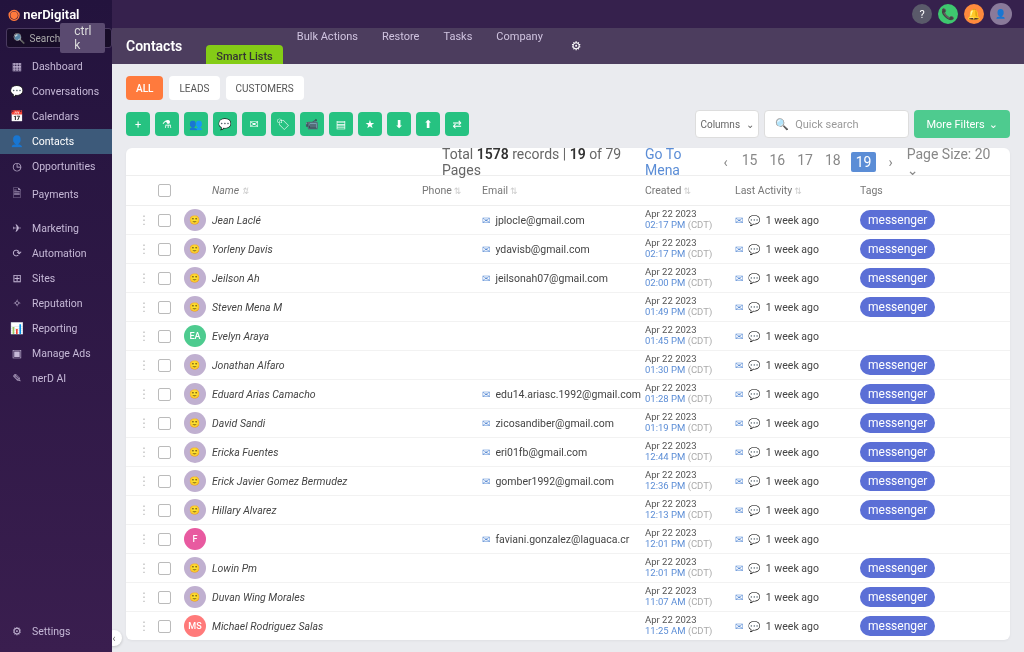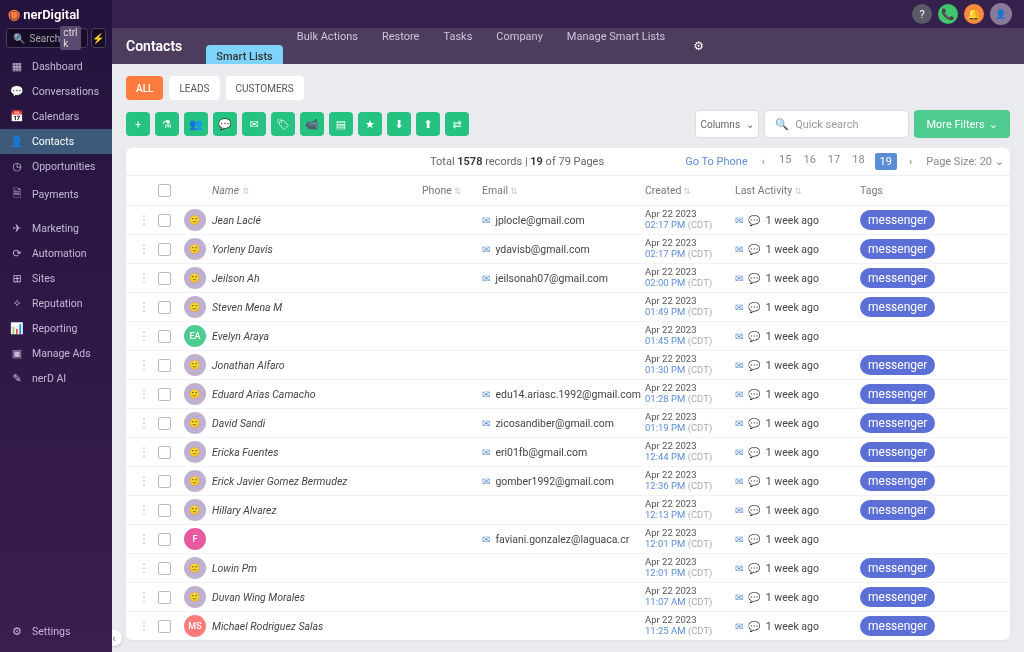--- a/index.html
+++ b/index.html
@@ -3,51 +3,51 @@
 <meta charset="utf-8">
 <style>
 * { margin:0; padding:0; box-sizing:border-box; font-family:-apple-system,BlinkMacSystemFont,'Segoe UI',Roboto,sans-serif; }
 body { width:1024px; height:652px; overflow:hidden; background:linear-gradient(135deg,#2d1b4e 0%,#4a2558 50%,#5e3a6e 100%); display:flex; }
 .sidebar { width:112px; background:linear-gradient(180deg,#23133d 0%,#3a1e4f 100%); display:flex; flex-direction:column; color:#b8a9ca; font-size:11px; }
 .logo-area { height:28px; display:flex; align-items:center; padding:4px 8px; color:#fff; font-weight:600; font-size:13px; gap:3px; }
 .logo-icon { color:#ff7a3d; font-size:14px; }
 .search-row { display:flex; align-items:center; padding:0 6px; gap:3px; margin-bottom:6px; }
 .search-box { flex:1; background:rgba(0,0,0,.35); border:1px solid #4a3a60; border-radius:3px; color:#aaa; font-size:10px; padding:2px 6px; height:20px; display:flex; align-items:center; }
 .search-box span.icon { margin-right:4px; font-size:10px; }
-.search-box .kbd { background:#5a4a70; color:#ddd; font-size:10px; padding:1px 3px; border-radius:2px; margin-left:auto; }
+.search-box .kbd { background:#5a4a70; color:#ddd; font-size:12px; padding:1px 14px; border-radius:2px; margin-left:auto; }
 .lightning { width:18px; height:20px; background:rgba(0,0,0,.35); border:1px solid #4a3a60; border-radius:3px; display:flex; align-items:center; justify-content:center; color:#aaa; font-size:10px; }
 .nav-item { display:flex; align-items:center; padding:6px 10px; gap:8px; cursor:pointer; font-size:10.5px; color:#c5b8d6; }
 .nav-item.active { background:#3d5a7a; color:#fff; border-radius:0; }
 .nav-item .icon { width:14px; text-align:center; font-size:11px; }
 .nav-group-gap { height:6px; }
 .bottom { margin-top:auto; padding-bottom:8px; }
 .main { flex:1; display:flex; flex-direction:column; background:#eaebef; position:relative; }
 .topbar { height:28px; background:#36214d; display:flex; align-items:center; justify-content:flex-end; padding:0 12px; gap:6px; }
 .top-icon { width:20px; height:20px; border-radius:50%; display:flex; align-items:center; justify-content:center; font-size:11px; color:#fff; }
 .top-icon.grey { background:#5a5a6a; }
 .top-icon.green { background:#3ec76f; }
 .top-icon.orange { background:#ff8a3d; }
 .top-icon.avatar { background:#8a7a9a; }
 .tabsbar { height:36px; background:rgba(48,30,68,.85); display:flex; align-items:center; padding:0 14px; gap:18px; font-size:11px; color:#d0c4e0; }
 .tabsbar .title { font-size:14px; font-weight:600; color:#fff; margin-right:6px; }
 .tab-item { cursor:pointer; padding:5px 10px; border-radius:4px; }
-.tab-item.active { background:#7dd3fc; color:#333; font-weight:500;margin-top:20px; }
+.tab-item.active { background:#84cc16; color:#333; font-weight:500;margin-top:20px; }
 .gear { color:#fff; font-size:12px; cursor:pointer; }
 .content { flex:1; background:#eaebef; padding:12px 14px; overflow:hidden; display:flex; flex-direction:column; position:relative; }
 .filter-row { display:flex; align-items:center; gap:6px; margin-bottom:10px; }
 .pill-btn { height:24px; padding:0 10px; border-radius:4px; background:#fff; color:#555; font-size:10px; display:flex; align-items:center; cursor:pointer; border:none; }
 .pill-btn.orange { background:#ff7a3d; color:#fff; font-weight:500; }
 .action-row { display:flex; align-items:center; gap:5px; margin-bottom:10px; }
 .action-btn { width:24px; height:24px; background:#26c281; border-radius:4px; color:#fff; display:flex; align-items:center; justify-content:center; font-size:11px; cursor:pointer; }
 .spacer { flex:1; }
 .columns-btn { background:#fff; border:1px solid #ddd; padding:0 4px; height:28px; border-radius:4px; font-size:10px; color:#666; display:flex; align-items:center; gap:6px; cursor:pointer; }
 .quick-search { background:#fff; border:1px solid #ddd; height:28px; border-radius:4px; padding:0 10px; display:flex; align-items:center; gap:6px; color:#999; font-size:11px; width:145px; }
 .more-filters { background:#4ecb8f; color:#fff; height:28px; padding:0 12px; border-radius:4px; font-size:11px; display:flex; align-items:center; gap:4px; cursor:pointer; }
 .table-card { background:#fff; border-radius:6px; flex:1; display:flex; flex-direction:column; overflow:hidden; box-shadow:0 1px 3px rgba(0,0,0,.05); }
-.pagination-row { height:28px; display:flex; align-items:center; justify-content:flex-end; padding:0 4px; font-size:11px; color:#666; gap:10px; border-bottom:1px solid #eee; }
+.pagination-row { height:28px; display:flex; align-items:center; justify-content:flex-end; padding:0 16px; font-size:14px; color:#666; gap:10px; border-bottom:1px solid #eee; }
 .pagination-row .total { margin-right:auto; margin-left:300px; }
 .pagination-row b { color:#333; font-weight:600; }
 .page-link { color:#888; cursor:pointer; padding:0 2px; }
 .page-link.first { color:#5b8dd6; }
 .page-link.current { background:#5b8dd6; color:#fff; padding:2px 5px; border-radius:2px; }
 .header-row { height:30px; display:flex; align-items:center; padding:0 12px; font-size:10.5px; color:#777; border-bottom:1px solid #eee; }
 .col-handle { width:20px; }
 .col-check { width:26px; }
 .col-avatar { width:28px; }
 .col-name { width:210px;font-style:italic; }
@@ -166,21 +166,20 @@
     <div class="top-icon avatar">👤</div>
   </div>
   <div class="tabsbar">
     <span class="title">Contacts</span>
     <span id="tabs-container" style="display: flex; gap: 4px;">
         <span class="tab-item active">Smart Lists</span>
         <span class="tab-item">Bulk Actions</span>
         <span class="tab-item">Restore</span>
         <span class="tab-item">Tasks</span>
         <span class="tab-item">Company</span>
-        <span class="tab-item">Manage Smart Lists</span>
       </span>
     <span class="gear">⚙</span>
   </div>
   <div class="content">
     <div class="collapse-toggle">‹</div>
 
     <div class="filter-row">
       <button class="pill-btn orange">ALL</button>
       <button class="pill-btn">LEADS</button>
       <button class="pill-btn">CUSTOMERS</button>
@@ -214,21 +213,21 @@
         <span>More Filters</span>
         <span>⌄</span>
       </div>
     </div>
 
     <div class="table-card">
       <div class="pagination-row">
         <span class="total">
           <span>Total </span><b>1578</b><span> records | </span><b>19</b><span> of 79 Pages</span>
         </span>
-        <span class="page-link first">Go To Phone</span>
+        <span class="page-link first">Go To Mena</span>
         <span class="page-link">‹</span>
         <span id="page-nums" style="display:flex;gap:8px;">
             <span class="page-link">15</span>
             <span class="page-link">16</span>
             <span class="page-link">17</span>
             <span class="page-link">18</span>
             <span class="page-link current">19</span>
           </span>
         <span class="page-link">›</span>
         <span class="page-link">

